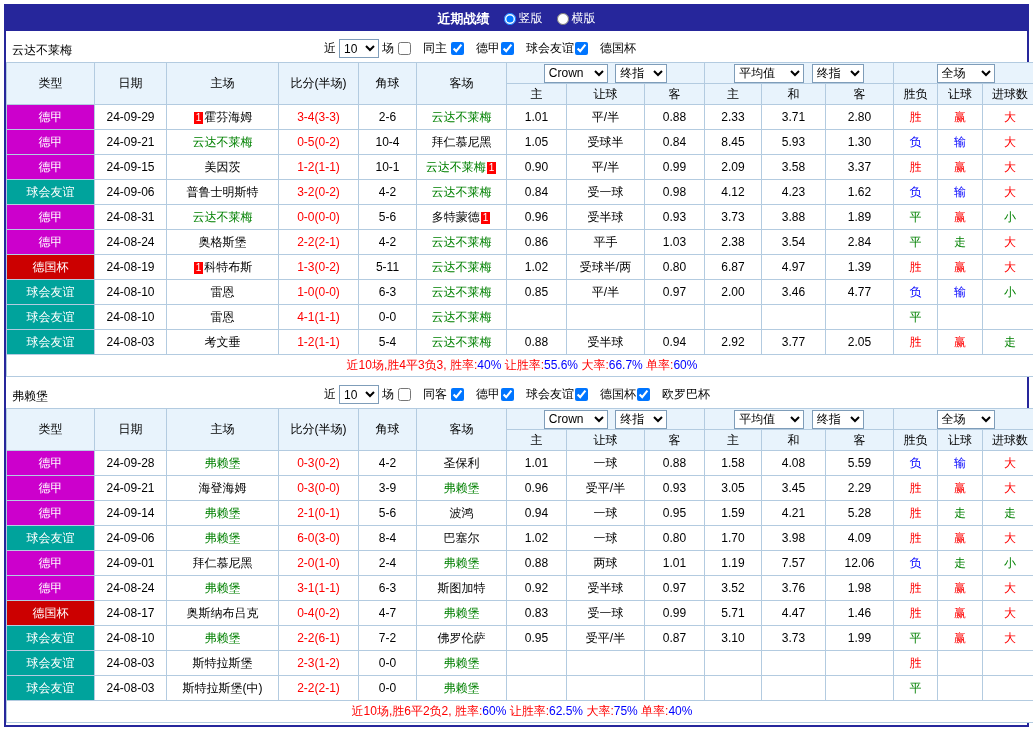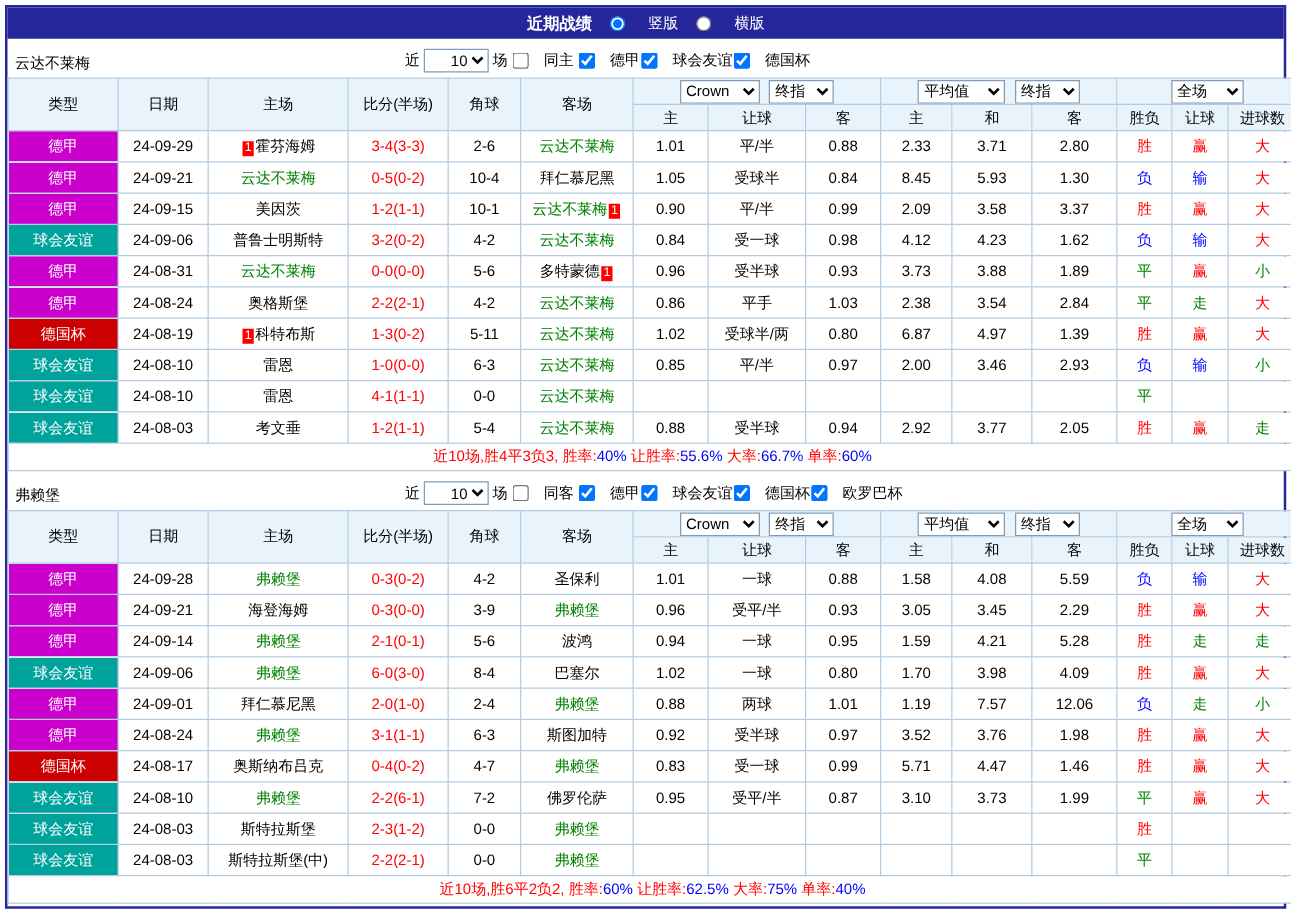--- a/index.html
+++ b/index.html
@@ -20,37 +20,37 @@
   .title-bar {
     height: 25px;
     background: #26269b;
     color: #fff;
     display: flex;
     align-items: center;
     justify-content: center;
     gap: 14px;
   }
   .title-bar .title { font-weight: bold; font-size: 13px; }
-  .radio-label { display: inline-flex; align-items: center; gap: 19px; cursor: pointer; }
+  .radio-label { display: inline-flex; align-items: center; gap: 3px; cursor: pointer; }
   .radio-label input { margin: 0; width: 12px; height: 12px; }
   .section { margin-top: 7px; }
   .ctrl { position: relative; height: 24px; }
   .team-name-label { position: absolute; left: 6px; top: 4px; }
   .ctrl-center {
     position: absolute; left: 318px; top: 1px;
     display: flex; align-items: center; gap: 3px; white-space: nowrap;
   }
   .ctrl-center label { display: inline-flex; align-items: center; gap: 11px; cursor: pointer; }
   .ctrl-center input { margin: 0 1px; width: 13px; height: 13px; }
   select {
     font-size: 12px; height: 19px;
     border: 1px solid #7f9db9; background: #fff;
     font-family: inherit;
   }
-  .sel-count { width: 52px; text-align: right; }
+  .sel-count { width: 40px; }
   .sel-book { width: 64px; }
   .sel-time { width: 52px; }
   .sel-avg  { width: 70px; }
   .sel-period { width: 58px; }
   table.grid { width: 100%; border-collapse: collapse; table-layout: fixed; }
   .grid th, .grid td {
     border: 1px solid #b3cbe0;
     text-align: center;
     padding: 0 2px;
     overflow: hidden;
@@ -287,21 +287,21 @@
             <td>24-08-10</td>
             <td><span>雷恩</span></td>
             <td class="score-cell">1-0(0-0)</td>
             <td>6-3</td>
             <td><span style="color: rgb(0, 128, 0);">云达不莱梅</span></td>
             <td>0.85</td>
             <td>平/半</td>
             <td>0.97</td>
             <td>2.00</td>
             <td>3.46</td>
-            <td>2.93</td>
+            <td>4.77</td>
             <td style="color: rgb(0, 0, 255);">负</td>
             <td style="color: rgb(0, 0, 255);">输</td>
             <td style="color: rgb(0, 128, 0);">小</td>
           </tr>
           <tr>
             <td class="type-cell" style="background: rgb(0, 163, 156);">球会友谊</td>
             <td>24-08-10</td>
             <td><span>雷恩</span></td>
             <td class="score-cell">4-1(1-1)</td>
             <td>0-0</td>

